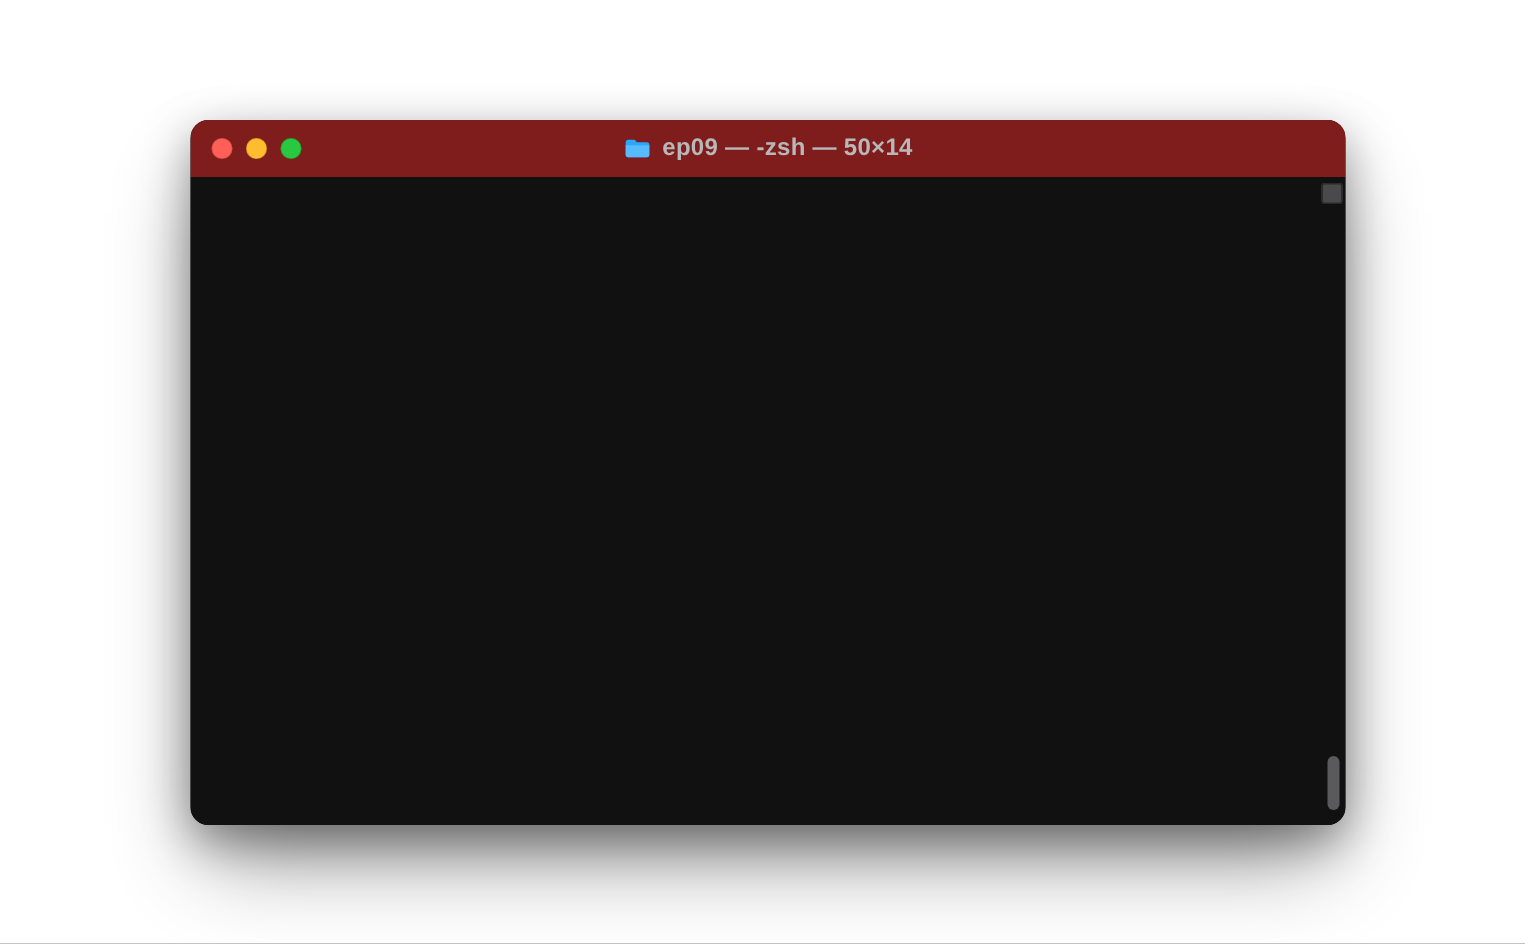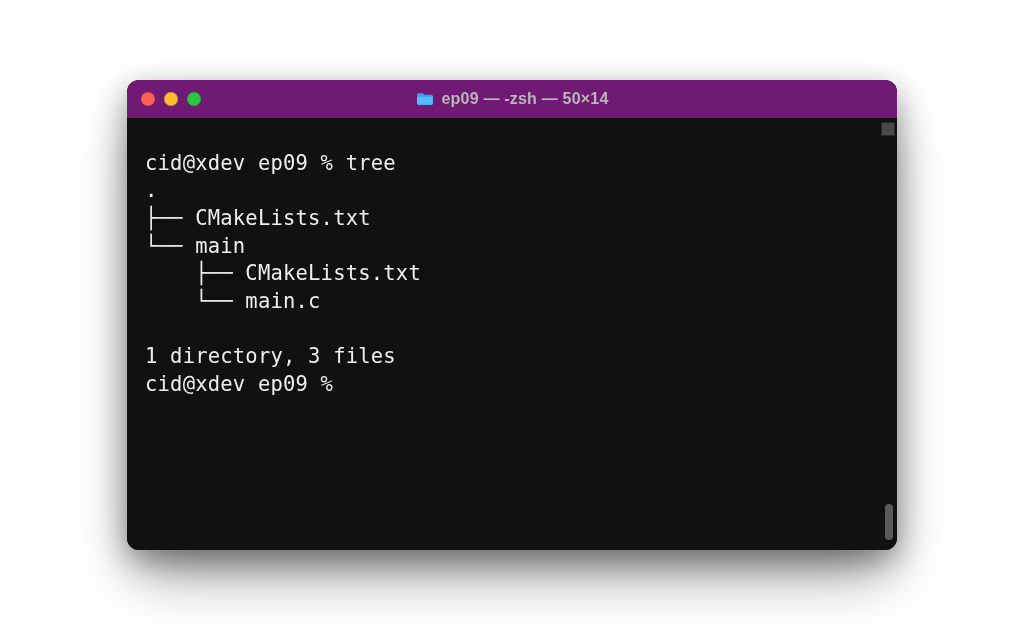--- a/index.html
+++ b/index.html
@@ -26,21 +26,21 @@
     border-radius: 12px;
     box-shadow: 0 30px 60px -10px rgba(0,0,0,0.45),
                 0 10px 30px rgba(0,0,0,0.35);
     overflow: hidden;
     display: flex;
     flex-direction: column;
     position: relative;
   }
   .titlebar {
     height: 38px;
-    background: #701a75;
+    background: #7f1d1d;
     display: flex;
     align-items: center;
     position: relative;
     flex: 0 0 auto;
   }
   .traffic {
     display: flex;
     gap: 9px;
     margin-left: 14px;
   }
@@ -133,29 +133,20 @@
           <svg viewBox="0 0 20 16" width="18" height="14">
             <path d="M1 3.2c0-1 .8-1.8 1.8-1.8h4.4c.6 0 1.1.3 1.5.8l.7 1h7.8c1 0 1.8.8 1.8 1.8v7.8c0 1-.8 1.8-1.8 1.8H2.8c-1 0-1.8-.8-1.8-1.8V3.2z" fill="#2aa7ff"></path>
             <path d="M1 5.5h18v7.3c0 1-.8 1.8-1.8 1.8H2.8c-1 0-1.8-.8-1.8-1.8V5.5z" fill="#56bbff"></path>
           </svg>
         </span>
         <span class="title-text">ep09 — -zsh — 50×14</span>
       </div>
     </div>
 
     <div class="body">
-<pre class="term"><span>cid@xdev ep09 % tree</span>
-<span>.</span>
-<span>├── CMakeLists.txt</span>
-<span>└── main</span>
-<span>    ├── CMakeLists.txt</span>
-<span>    └── main.c</span>
-<span></span>
-<span>1 directory, 3 files</span>
-<span>cid@xdev ep09 % </span></pre>
 
       <div class="scrollbar-track">
         <div class="scroll-top-square"></div>
         <div class="scrollbar-thumb"></div>
       </div>
     </div>
 
   </div>
 </div>
 

